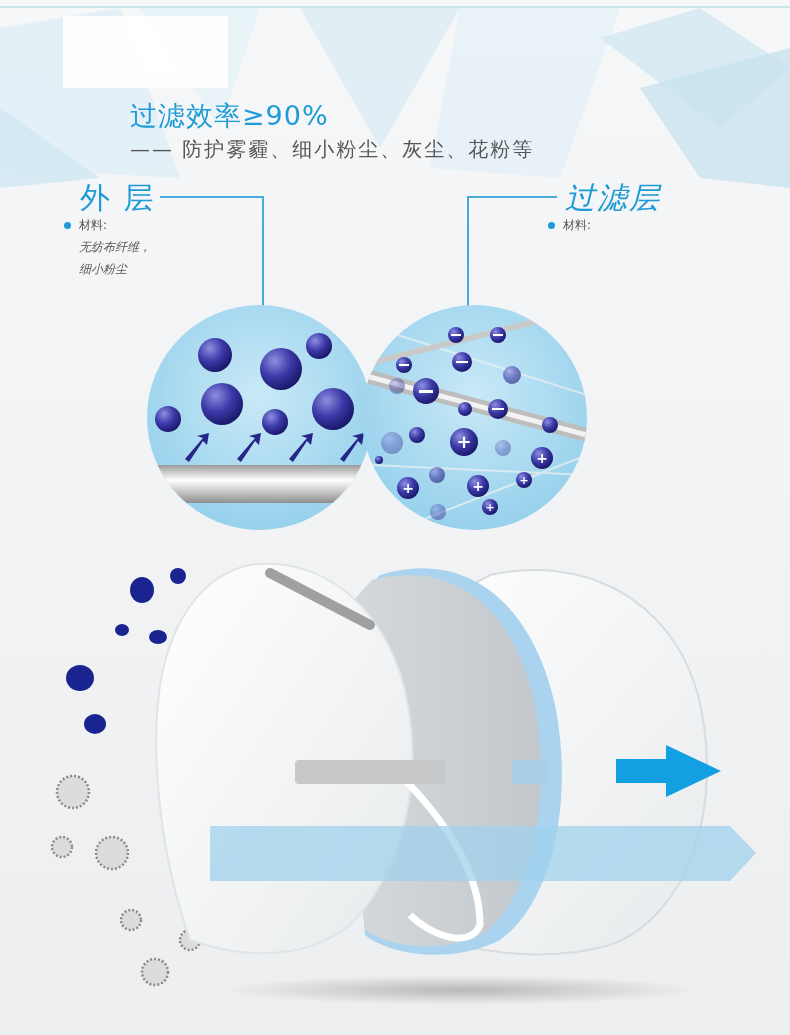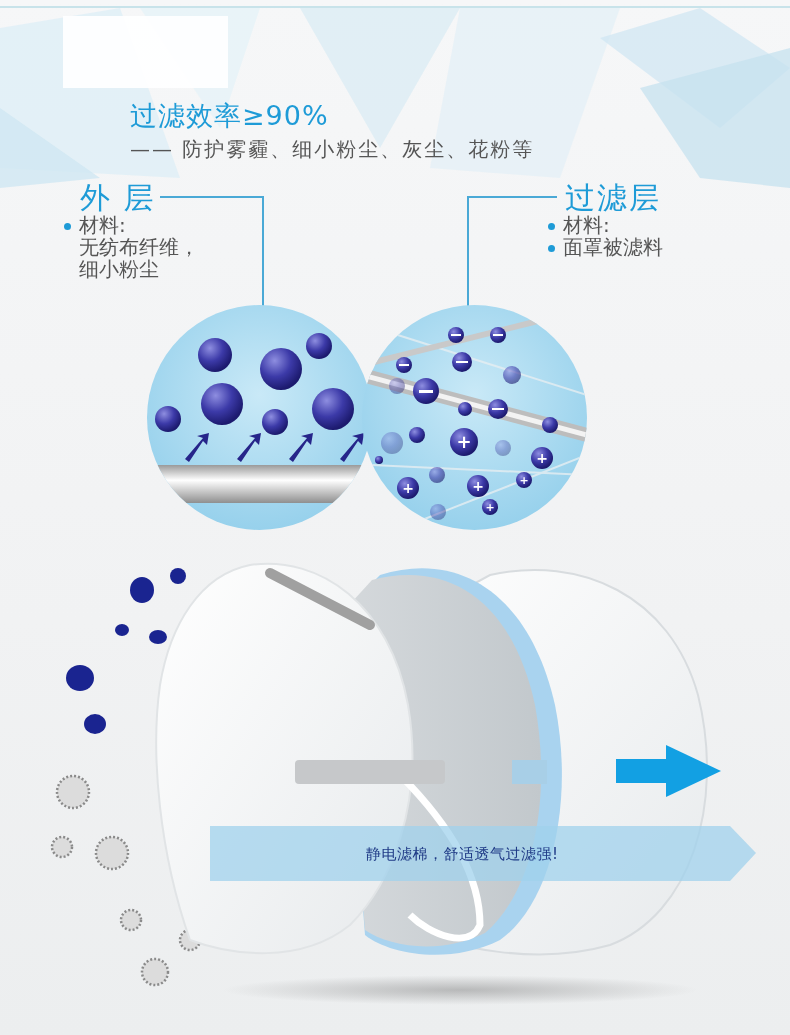--- a/index.html
+++ b/index.html
@@ -3,23 +3,23 @@
 <meta charset="utf-8">
 <style>
   * { box-sizing: border-box; margin: 0; padding: 0; }
   body { width: 790px; height: 1035px; overflow: hidden; background: #f3f4f5; font-family: "DejaVu Sans", sans-serif; position: relative; }
   .page { position: absolute; inset: 0; background: linear-gradient(180deg, #f6f7f8 0%, #f1f2f3 60%, #eceeef 100%); }
   .topline { position: absolute; left: 0; top: 6px; width: 790px; height: 2px; background: #c8e3ea; }
   .poly { position: absolute; left: 0; top: 8px; width: 790px; height: 180px; }
   .headline { position: absolute; left: 130px; top: 82px; color: #1e9bd7; font-size: 27px; letter-spacing: 1px; margin-top: 16px; }
   .subline { position: absolute; left: 130px; top: 122px; color: #555; font-size: 20px; letter-spacing: 2px; margin-top: 14px; }
   .layer-title { position: absolute; color: #1e9bd7; font-size: 30px; letter-spacing: 2px; }
-  .desc { position: absolute; color: #555; font-size: 20px; line-height: 22px; }
+  .desc { position: absolute; color: #555; font-size: 12px; line-height: 22px; }
   .bullet { display: inline-block; width: 7px; height: 7px; background: #1e9bd7; border-radius: 50%; margin-right: 8px; vertical-align: middle; }
-  .indent { padding-left: 15px; }
+  .indent { padding-left: 15px; font-style: italic; }
   .hline { position: absolute; background: #4aa9d6; }
   .circle { position: absolute; border-radius: 50%; overflow: hidden; }
   .tagline-band { position: absolute; left: 210px; top: 826px; width: 520px; height: 55px; background: rgba(160,210,236,0.75); }
   .tagline-tip { position: absolute; left: 730px; top: 826px; width: 0; height: 0; border-top: 27px solid transparent; border-bottom: 28px solid transparent; border-left: 26px solid rgba(160,210,236,0.75); }
   .tagline { position: absolute; left: 366px; top: 845px; color: #1f3a86; font-size: 15px; letter-spacing: 0.5px; }
   .shadow { position: absolute; left: 220px; top: 975px; width: 480px; height: 30px; border-radius: 50%; background: radial-gradient(ellipse at center, rgba(120,120,120,0.45) 0%, rgba(150,150,150,0) 70%); }
 </style>
 </head>
 <body>
 
@@ -42,26 +42,25 @@
 
   <div class="layer-title" style="left:80px;top:178px;">外 层</div>
   <div class="hline" style="left:160px;top:196px;width:103px;height:1.5px;"></div>
   <div class="hline" style="left:262px;top:196px;width:1.5px;height:140px;"></div>
   <div class="desc" style="left:64px;top:214px;">
     <div><span class="bullet"></span><span>材料:</span></div>
     <div class="indent">无纺布纤维，</div>
     <div class="indent">细小粉尘</div>
   </div>
 
-  <div class="layer-title" style="left:565px;top:178px;">过滤层</div>
+  <div class="layer-title" style="left:565px;top:178px;font-style:italic;">过滤层</div>
   <div class="hline" style="left:467px;top:196px;width:90px;height:1.5px;"></div>
   <div class="hline" style="left:467px;top:196px;width:1.5px;height:140px;"></div>
   <div class="desc" style="left:548px;top:214px;">
     <div><span class="bullet"></span><span>材料:</span></div>
-    <div><span class="bullet"></span><span>面罩被滤料</span></div>
   </div>
 
   <div class="circle" style="left:147px;top:305px;width:225px;height:225px;">
     <svg width="225" height="225" viewBox="0 0 225 225">
       <defs>
         <radialGradient id="cbg" cx="50%" cy="40%" r="60%">
             <stop offset="0%" stop-color="#c9e9f7"></stop>
             <stop offset="100%" stop-color="#97d1ec"></stop>
           </radialGradient>
         <radialGradient id="ball" cx="35%" cy="30%" r="70%">
@@ -197,16 +196,15 @@
     <rect x="362" y="205" width="35" height="24" fill="#a8cfe7"></rect>
   </svg>
 
   <svg style="position:absolute;left:616px;top:745px;" width="110" height="60">
     <rect x="0" y="14" width="50" height="24" fill="#12a0e3"></rect>
     <polygon points="50,0 105,26 50,52" fill="#12a0e3"></polygon>
   </svg>
 
   <div class="tagline-band"></div>
   <div class="tagline-tip"></div>
-  <div class="tagline">静电滤棉，舒适透气过滤强!</div>
 
   <div class="shadow"></div>
 </div>
 
 </body></html>

